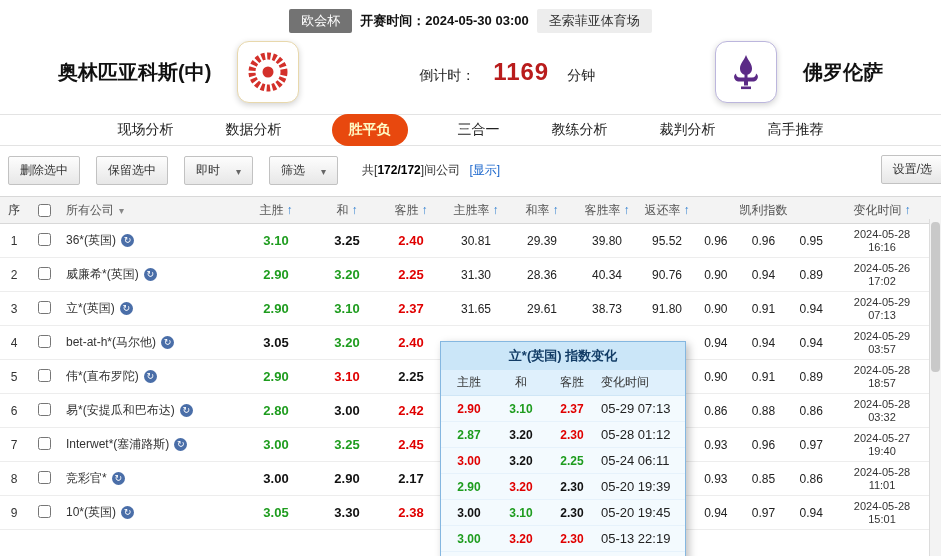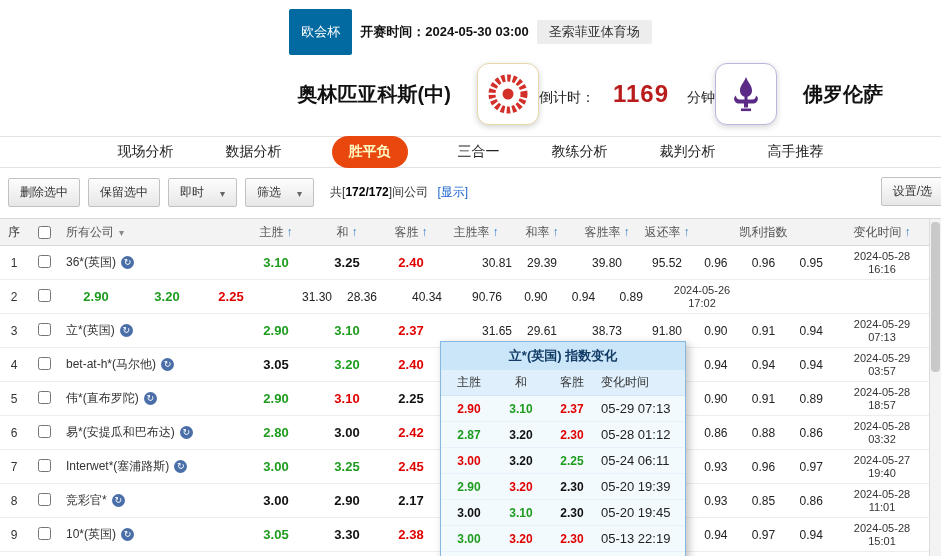--- a/index.html
+++ b/index.html
@@ -1,40 +1,40 @@
 <!DOCTYPE html>
 <html><head>
 <meta charset="utf-8">
 <style>
   * { margin:0; padding:0; box-sizing:border-box; font-family:"Liberation Sans","DejaVu Sans",sans-serif; }
   body { background:#fff; }
   .screen { position:relative; width:941px; height:556px; overflow:hidden; background:#fff; }
 
   
   .top-line { display:flex; justify-content:center; align-items:center; gap:8px; padding-top:9px; }
-  .league-badge { background:#0369a1; color:#fff; font-size:13px; padding:14px 12px; border-radius:2px; }
+  .league-badge { background:#737373; color:#fff; font-size:13px; padding:3px 12px; border-radius:2px; }
   .kickoff { font-size:13px; font-weight:bold; color:#111; }
   .venue-badge { background:#ededed; color:#333; font-size:13px; padding:3px 12px; border-radius:2px; }
 
-  .teams { display:flex; justify-content:flex-end; align-items:center; padding:8px 58px 11px; }
+  .teams { display:flex; justify-content:space-between; align-items:center; padding:8px 58px 11px; }
   .team-group { display:flex; align-items:center; gap:26px; }
   .team-name { font-size:20px; font-weight:bold; color:#111; }
   .logo-tile { width:62px; height:62px; border-radius:12px; display:flex; align-items:center; justify-content:center; background:#fff; box-shadow:0 2px 6px rgba(0,0,0,.18); }
   .logo-home { border:1px solid #e8d8ac; }
   .logo-away { border:1px solid #bcb6dd; }
   .countdown { display:flex; align-items:baseline; gap:18px; font-size:14px; color:#222; }
   .cd-value { font-size:24px; font-weight:bold; color:#b91c1c; letter-spacing:1px; }
 
   
   .nav { display:flex; justify-content:center; align-items:center; gap:48px; border-top:1px solid #e3e3e3; border-bottom:1px solid #e3e3e3; height:32px; }
   .tab { font-size:14px; color:#222; cursor:pointer; padding:6px 2px; white-space:nowrap; }
   .tab.active { background:#e8480e; color:#fef9c3; padding:7px 17px; border-radius:17px; font-weight:bold; }
 
   
-  .toolbar { position:relative; display:flex; align-items:center; gap:8px; padding:10px 8px 9px; }
+  .toolbar { position:relative; display:flex; align-items:center; gap:16px; padding:10px 8px 9px; }
   .btn { background:linear-gradient(#fdfdfd,#e7e7e7); border:1px solid #c2c2c2; border-radius:2px; font-size:12px; color:#333; padding:5px 11px; cursor:pointer; white-space:nowrap; }
   .dd { display:flex; align-items:center; gap:16px; }
   .caret::after { content:"▾"; color:#666; font-size:10px; }
   .count { font-size:12px; color:#333; margin-left:8px; white-space:nowrap; }
   .count b { font-weight:bold; color:#000; }
   .show-link { color:#1a66cc; margin-left:6px; cursor:pointer; }
   .settings { position:absolute; right:-14px; top:9px; padding-right:22px; }
 
   
   .table { margin-top:2px; position:relative; }
@@ -44,21 +44,21 @@
   .fil::after { content:"▾"; color:#888; font-size:10px; }
 
   .trow { display:flex; align-items:center; height:34px; border-bottom:1px solid #ededed; font-size:12px; color:#222; background:#fff; }
 
   .c-seq { width:28px; text-align:center; color:#333; }
   .c-chk { width:32px; text-align:center; }
   .c-company { width:180px; padding-left:6px; display:flex; align-items:center; gap:5px; justify-content:flex-start; }
   .c-home { width:72px; text-align:center; }
   .c-draw { width:70px; text-align:center; }
   .c-away { width:58px; text-align:center; }
-  .c-hr { width:72px; text-align:right; }
+  .c-hr { width:72px; text-align:center; }
   .c-dr { width:60px; text-align:center; }
   .c-ar { width:70px; text-align:center; }
   .c-pay { width:50px; text-align:center; }
   .c-kelly { width:143px; display:flex; }
   .c-kelly span { flex:1; text-align:center; }
   .c-time { width:94px; text-align:center; }
   .trow .c-time { font-size:11px; line-height:13px; color:#333; }
 
   .odds { font-weight:bold; font-size:13px; }
   .c-green { color:#1e9c1e; } .c-red { color:#e00000; } .c-black { color:#111; }
@@ -214,20 +214,24 @@
             <span>0.95</span>
           </div>
           <div class="c-time">
             <div class="time-date">2024-05-28</div>
             <div class="time-hm">16:16</div>
           </div>
         </div>
         <div class="trow">
           <div class="c-seq">2</div>
           <div class="c-chk"><input type="checkbox" style=""></div>
+          <div class="c-company">
+            <span class="company-name">威廉希*(英国)</span>
+            <span class="hist-icon"></span>
+          </div>
           <div class="c-home odds c-green">2.90</div>
           <div class="c-draw odds c-green">3.20</div>
           <div class="c-away odds c-red">2.25</div>
           <div class="c-hr">31.30</div>
           <div class="c-dr">28.36</div>
           <div class="c-ar">40.34</div>
           <div class="c-pay">90.76</div>
           <div class="c-kelly">
             <span>0.90</span>
             <span>0.94</span>

